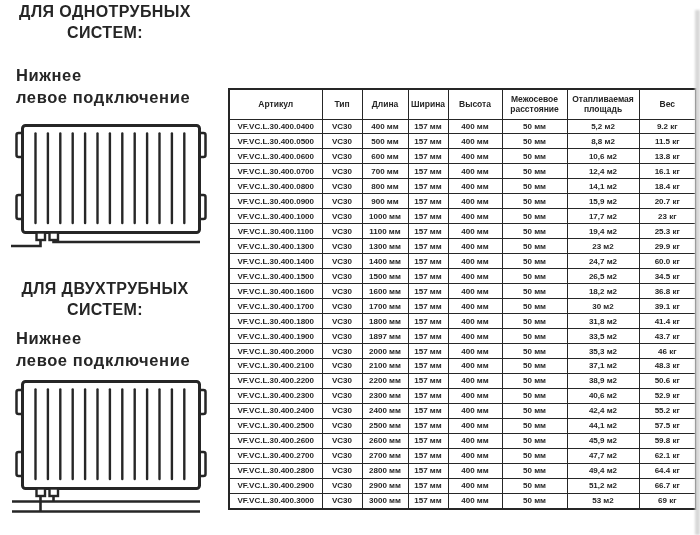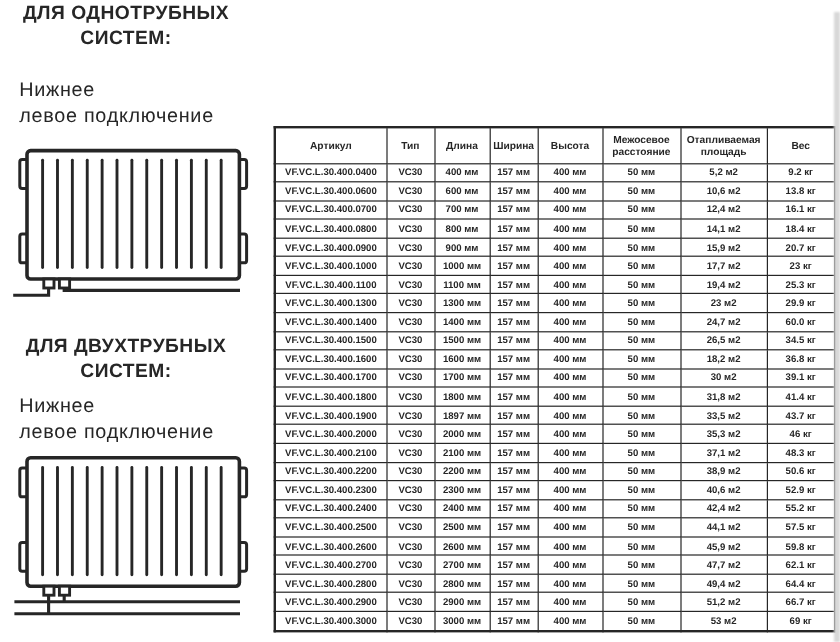--- a/index.html
+++ b/index.html
@@ -25,42 +25,41 @@
     font-size:16px;
     line-height:21px;
     letter-spacing:0.4px;
     color:var(--ink);
   }
   .block-sub{
     position:absolute;
     left:16px;
     width:200px;
     text-align:left;
-    font-weight:400;
+    font-weight:700;
     font-size:16.5px;
     line-height:21.5px;
     letter-spacing:0.6px;
     color:var(--ink);
   }
   #title-1{top:1px;}
   #sub-1{top:65px;}
   #title-2{top:278px;}
   #sub-2{top:328px;}
   .diagram{position:absolute;left:0;}
   #diagram-1{top:119px;}
   #diagram-2{top:377px;}
   .diagram svg{display:block;}
   
   .spec-table-wrap{
     position:absolute;
     left:228px;
     top:88px;
     width:467px;
     height:422px;
-    margin-top:17px;
   }
   table.spec{
     width:100%;
     height:100%;
     border-collapse:collapse;
     table-layout:fixed;
     border:2px solid var(--ink);
   }
   table.spec th, table.spec td{
     border:1.5px solid var(--ink);
@@ -213,20 +212,30 @@
           <td>VF.VC.L.30.400.0400</td>
           <td>VC30</td>
           <td>400 мм</td>
           <td>157 мм</td>
           <td>400 мм</td>
           <td>50 мм</td>
           <td>5,2 м2</td>
           <td>9.2 кг</td>
         </tr>
         <tr>
+          <td>VF.VC.L.30.400.0500</td>
+          <td>VC30</td>
+          <td>500 мм</td>
+          <td>157 мм</td>
+          <td>400 мм</td>
+          <td>50 мм</td>
+          <td>8,8 м2</td>
+          <td>11.5 кг</td>
+        </tr>
+        <tr>
           <td>VF.VC.L.30.400.0600</td>
           <td>VC30</td>
           <td>600 мм</td>
           <td>157 мм</td>
           <td>400 мм</td>
           <td>50 мм</td>
           <td>10,6 м2</td>
           <td>13.8 кг</td>
         </tr>
         <tr>

